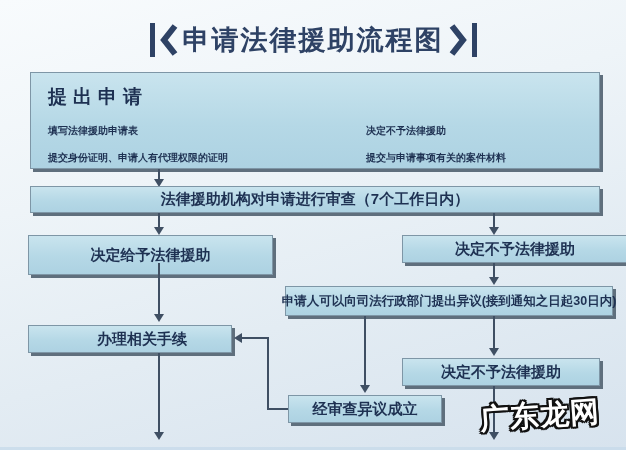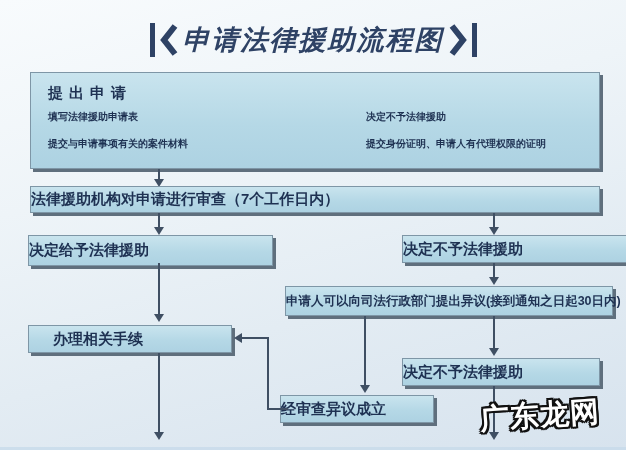--- a/index.html
+++ b/index.html
@@ -20,49 +20,49 @@
   }
 
   
   .title-bar {
     position:absolute; top:20px; left:0; width:626px; height:40px;
     display:flex; align-items:center; justify-content:center; gap:5px;
   }
   .title-text {
     font-family:"DejaVu Serif", serif;
     font-size:27px; font-weight:700; color:#2e4265; letter-spacing:2px;
-    line-height:40px; white-space:nowrap;font-style:italic;
+    line-height:40px; white-space:nowrap;
   }
   .title-rule { width:5px; height:34px; background:#2e4265; }
   .title-chevron { display:block; }
 
   
   .fbox {
     position:absolute;
     background: linear-gradient(180deg, #c9e4ee 0%, #b5d8e6 55%, #add2e2 100%);
     border:1px solid #7e96a6;
     box-shadow: 3px 3px 0 #5f6f7d;
     color:#1e3152;
   }
-  .fbox.center { display:flex; align-items:center; justify-content:flex-start; text-align:center; }
+  .fbox.center { display:flex; align-items:center; justify-content:center; text-align:center; }
   .label-bold { font-weight:700; font-size:15px; white-space:nowrap; }
   .label-small { font-weight:700; font-size:12.5px; white-space:nowrap; }
 
   .apply-box { left:30px; top:72px; width:570px; height:97px; padding:11px 0 0 17px; }
-  .apply-heading { font-size:15px; font-weight:700; letter-spacing:6px; margin-bottom:0; }
+  .apply-heading { font-size:19px; font-weight:700; letter-spacing:6px; margin-bottom:7px; }
   .apply-grid { display:grid; grid-template-columns:318px 1fr; }
   .apply-item { font-size:10px; font-weight:600; line-height:27px; white-space:nowrap; }
 
   .review-box { left:30px; top:186px; width:570px; height:27px; }
-  .grant-box { left:28px; top:235px; width:245px; height:31px; }
+  .grant-box { left:28px; top:235px; width:245px; height:40px; }
   .deny-box { left:402px; top:235px; width:226px; height:28px; }
   .objection-box { left:285px; top:286px; width:328px; height:30px; }
   .procedure-box { left:28px; top:325px; width:204px; height:28px;padding-left:24px; }
   .rejected-box { left:402px; top:358px; width:198px; height:28px; }
-  .upheld-box { left:280px; top:395px; width:154px; height:28px; }
+  .upheld-box { left:288px; top:395px; width:154px; height:28px; }
 
   
   .vline { position:absolute; width:2px; background:#3f4f63; }
   .hline { position:absolute; height:2px; background:#3f4f63; }
   .head-down {
     position:absolute; width:0; height:0;
     border-left:5px solid transparent; border-right:5px solid transparent;
     border-top:8px solid #3f4f63;
   }
   .head-left {
@@ -97,22 +97,22 @@
       <path d="M3 3 L14 17 L3 31" fill="none" stroke="#2e4265" stroke-width="6"></path>
     </svg>
     <span class="title-rule"></span>
   </div>
 
   <div class="fbox apply-box">
     <div class="apply-heading">提出申请</div>
     <div class="apply-grid">
       <div class="apply-item">填写法律援助申请表</div>
       <div class="apply-item">决定不予法律援助</div>
+      <div class="apply-item">提交身份证明、申请人有代理权限的证明</div>
       <div class="apply-item">提交与申请事项有关的案件材料</div>
-      <div class="apply-item">提交身份证明、申请人有代理权限的证明</div>
     </div>
   </div>
 
   <div class="vline" style="left:158px; top:169px; height:11px;"></div>
   <div class="head-down" style="left:154px; top:179px;"></div>
 
   <div class="fbox center review-box">
     <span class="label-bold">法律援助机构对申请进行审查（7个工作日内）</span>
   </div>
 

